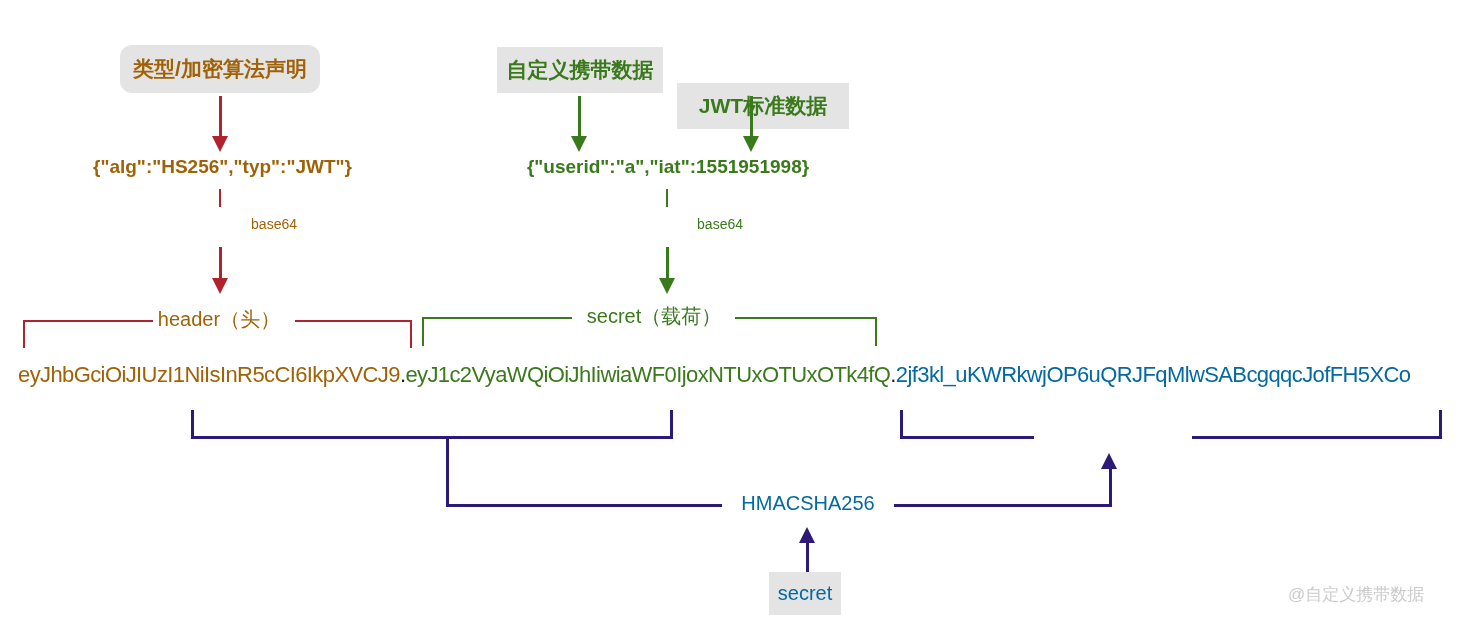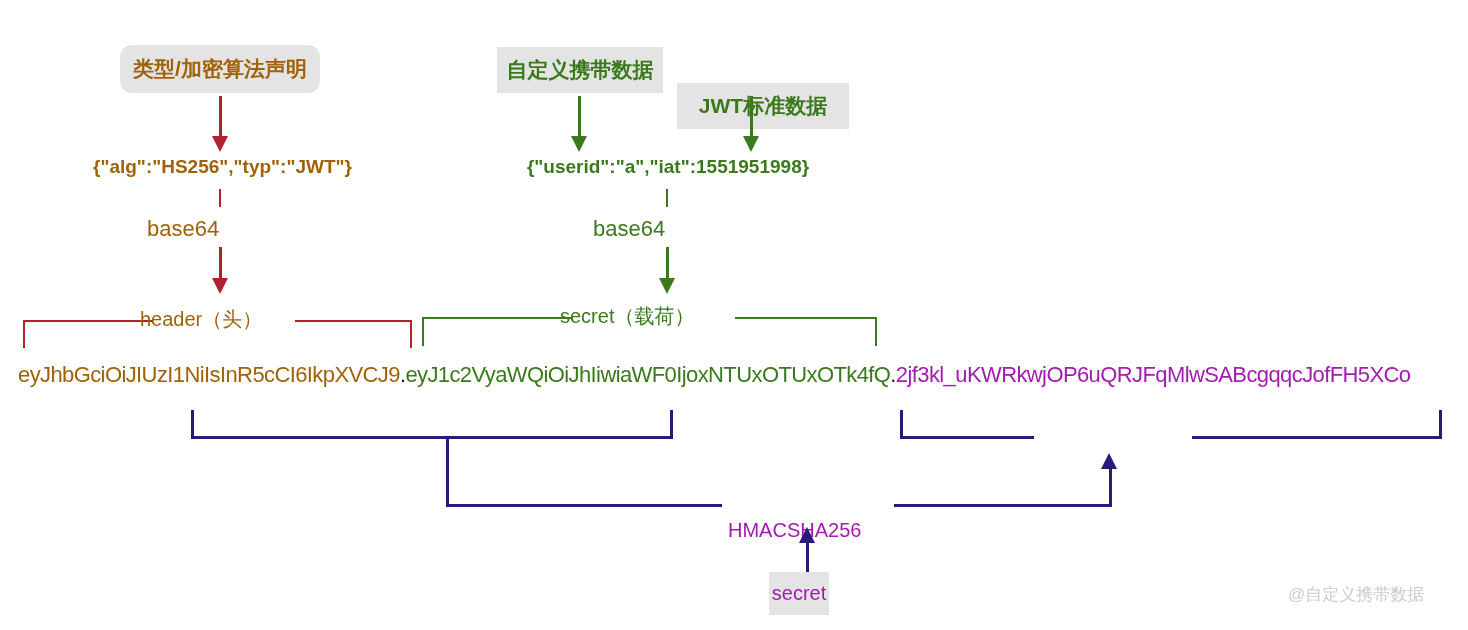--- a/index.html
+++ b/index.html
@@ -2,39 +2,39 @@
 <html><head>
 <meta charset="utf-8">
 <style>
   html,body{margin:0;padding:0;background:#ffffff;}
   body{font-family:"Liberation Sans","DejaVu Sans",sans-serif;}
   #stage{position:relative;width:1468px;height:630px;background:#fff;overflow:hidden;}
 
   
   .c-red{color:#a16207;border-radius:12px;}  .bg-red{background:#b0232e;}
   .c-green{color:#3a7a1c;} .bg-green{background:#3a7a1c;}
-  .c-purple{color:#a21caf;} .bg-purple{background:#2d1a78;}
+  .c-purple{color:#0369a1;} .bg-purple{background:#2d1a78;}
   .c-dot{color:#1d1d1d;}
   .hl{position:absolute;height:2px;}
   .vl{position:absolute;width:2px;}
   .hl3{position:absolute;height:3px;}
   .vl3{position:absolute;width:3px;}
   .head-down{position:absolute;width:0;height:0;
     border-left:8px solid transparent;border-right:8px solid transparent;}
   .head-up{position:absolute;width:0;height:0;
     border-left:8px solid transparent;border-right:8px solid transparent;}
   .hd-red{border-top:16px solid #b0232e;}
   .hd-green{border-top:16px solid #3a7a1c;}
   .hu-purple{border-bottom:16px solid #2d1a78;}
 
   .graybox{position:absolute;background:#e5e4e4;display:flex;
     align-items:center;justify-content:center;font-weight:700;font-size:21px;}
   .jsontext{position:absolute;font-weight:700;font-size:19px;text-align:center;white-space:nowrap;}
-  .lbl{position:absolute;font-weight:500;font-size:20px;white-space:nowrap;}
-  .b64{position:absolute;font-weight:500;font-size:22px;text-align:left;}
+  .lbl{position:absolute;font-weight:500;font-size:20px;text-align:center;white-space:nowrap;}
+  .b64{position:absolute;font-weight:500;font-size:14px;text-align:right;}
   .token{position:absolute;left:18px;top:362px;font-size:22px;font-weight:500;
     letter-spacing:-0.6px;white-space:nowrap;}
   .watermark{position:absolute;left:1288px;top:583px;font-size:17px;color:#cbcbcb;white-space:nowrap;}
 </style>
 </head>
 <body>
 
 <div id="stage">
 
   <div class="graybox c-red" style="left:120px;top:45px;width:200px;height:48px;">类型/加密算法声明</div>
@@ -77,29 +77,29 @@
 
   <div class="token">
     <span class="c-red">eyJhbGciOiJIUzI1NiIsInR5cCI6IkpXVCJ9</span><span class="c-dot">.</span><span class="c-green">eyJ1c2VyaWQiOiJhIiwiaWF0IjoxNTUxOTUxOTk4fQ</span><span class="c-dot">.</span><span class="c-purple">2jf3kl_uKWRkwjOP6uQRJFqMlwSABcgqqcJofFH5XCo</span>
   </div>
 
   <div class="vl3 bg-purple" style="left:191px;top:410px;height:28px;"></div>
   <div class="hl3 bg-purple" style="left:191px;top:436px;width:482px;"></div>
   <div class="vl3 bg-purple" style="left:670px;top:410px;height:28px;"></div>
   <div class="vl3 bg-purple" style="left:446px;top:436px;height:71px;"></div>
   <div class="hl3 bg-purple" style="left:446px;top:504px;width:276px;"></div>
-  <div class="lbl c-purple" style="left:728px;top:492px;width:160px;margin-top:27px;">HMACSHA256</div>
+  <div class="lbl c-purple" style="left:728px;top:492px;width:160px;">HMACSHA256</div>
   <div class="hl3 bg-purple" style="left:894px;top:504px;width:218px;"></div>
   <div class="vl3 bg-purple" style="left:1109px;top:467px;height:40px;"></div>
   <div class="head-up hu-purple" style="left:1101px;top:453px;"></div>
 
   <div class="vl3 bg-purple" style="left:900px;top:410px;height:28px;"></div>
   <div class="hl3 bg-purple" style="left:900px;top:436px;width:134px;"></div>
   <div class="hl3 bg-purple" style="left:1192px;top:436px;width:250px;"></div>
   <div class="vl3 bg-purple" style="left:1439px;top:410px;height:28px;"></div>
 
   <div class="head-up hu-purple" style="left:799px;top:527px;"></div>
   <div class="vl3 bg-purple" style="left:806px;top:542px;height:30px;"></div>
-  <div class="graybox c-purple" style="left:769px;top:572px;width:60px;height:43px;font-weight:500;font-size:20px;">secret</div>
+  <div class="graybox c-purple" style="left:769px;top:572px;width:72px;height:43px;font-weight:500;font-size:20px;">secret</div>
 
   <div class="watermark">@自定义携带数据</div>
 
 </div>
 
 </body></html>

